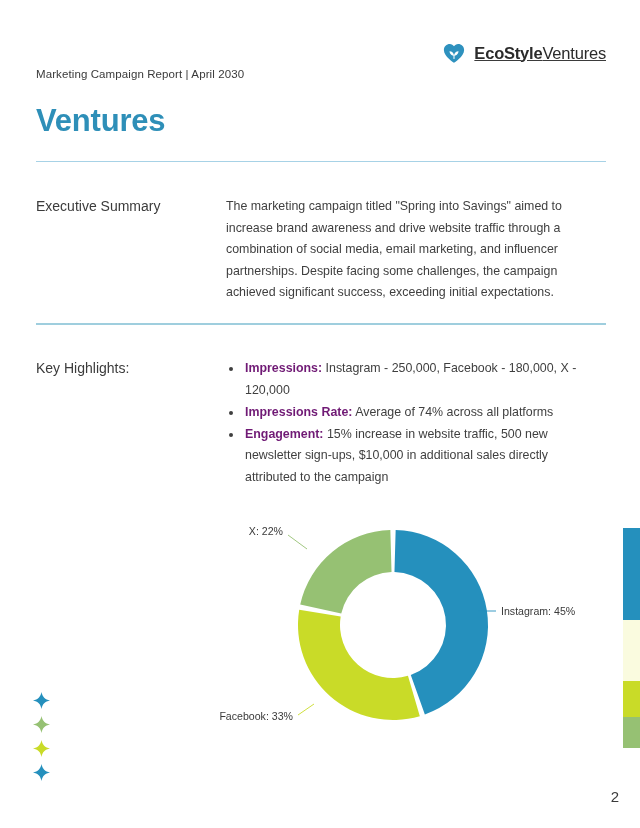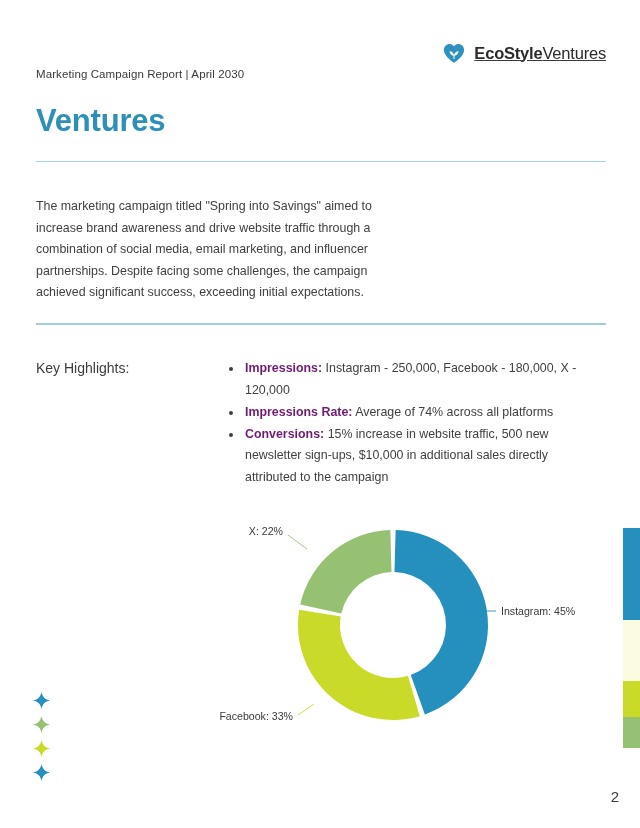--- a/index.html
+++ b/index.html
@@ -180,32 +180,33 @@
       <rect x="15.3" y="18.6" width="1.4" height="5.4" rx="0.7" fill="#ffffff"></rect>
     </svg>
     <div class="logo-text"><span class="b">EcoStyle</span><span class="r">Ventures</span></div>
   </div>
 </div>
 
 <div class="page-title">Ventures</div>
 <div class="rule rule-1"></div>
 
 <div class="row row-summary">
+  <div class="row-label">Executive Summary</div>
   <div class="row-body">The marketing campaign titled "Spring into Savings" aimed to increase brand awareness and drive website traffic through a combination of social media, email marketing, and influencer partnerships. Despite facing some challenges, the campaign achieved significant success, exceeding initial expectations.</div>
 </div>
 
 <div class="rule rule-2"></div>
 
 <div class="row row-highlights">
   <div class="row-label">Key Highlights:</div>
   <div class="row-body">
     <ul class="bullets">
       <li><b>Impressions:</b><span> Instagram - 250,000, Facebook - 180,000, X - 120,000</span></li>
       <li><b>Impressions Rate:</b><span> Average of 74% across all platforms</span></li>
-      <li><b>Conversions:</b><span> 15% increase in website traffic, 500 new newsletter sign-ups, $10,000 in additional sales directly attributed to the campaign</span></li>
+      <li><b>Engagement:</b><span> 15% increase in website traffic, 500 new newsletter sign-ups, $10,000 in additional sales directly attributed to the campaign</span></li>
     </ul>
   </div>
 </div>
 
 <div class="chart-area">
   <svg class="chart-svg" width="420" height="235" viewBox="0 0 420 235">
     <g>
       <path id="seg0" d="M 205.65255567873902 22.037039071166333 A 95 95 0 0 1 234.8678991262742 206.4954580147932 L 220.77893319676352 166.92904499772672 A 53 53 0 0 0 204.47984685234914 64.02066390286122 Z" fill="#2590BD"></path>
       <path id="seg1" d="M 229.82243840007328 208.13482758130544 A 95 95 0 0 1 109.22205481806616 101.81128716927569 L 150.68177795113164 108.52629705233275 A 53 53 0 0 0 217.96409721267247 167.84364065062306 Z" fill="#C9DB28"></path>
       <path id="seg2" d="M 110.21613355825406 96.60014391912898 A 95 95 0 0 1 200.34744432126092 22.037039071166333 L 201.52015314765083 64.02066390286122 A 53 53 0 0 0 151.23636924828912 105.61902766014565 Z" fill="#96C173"></path>

